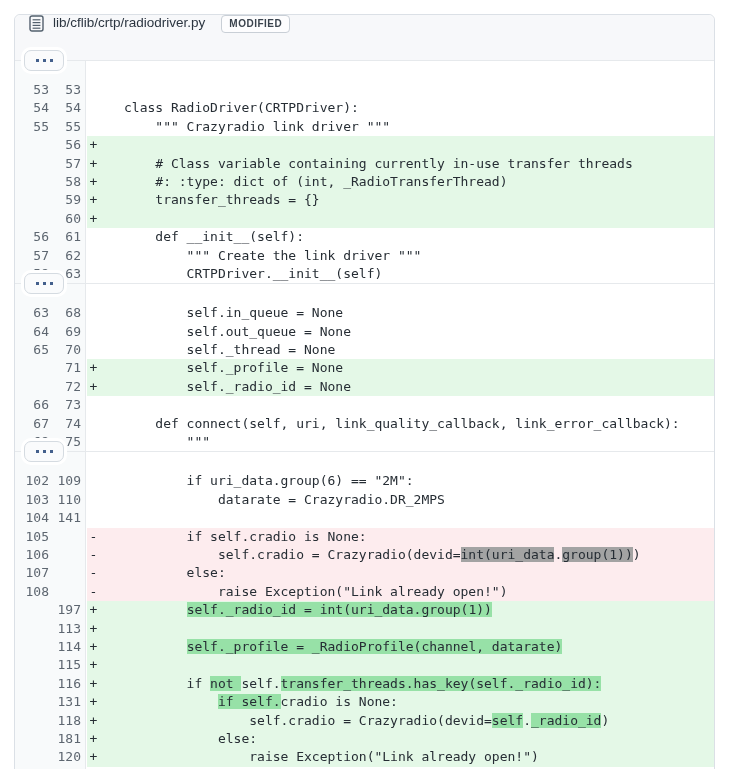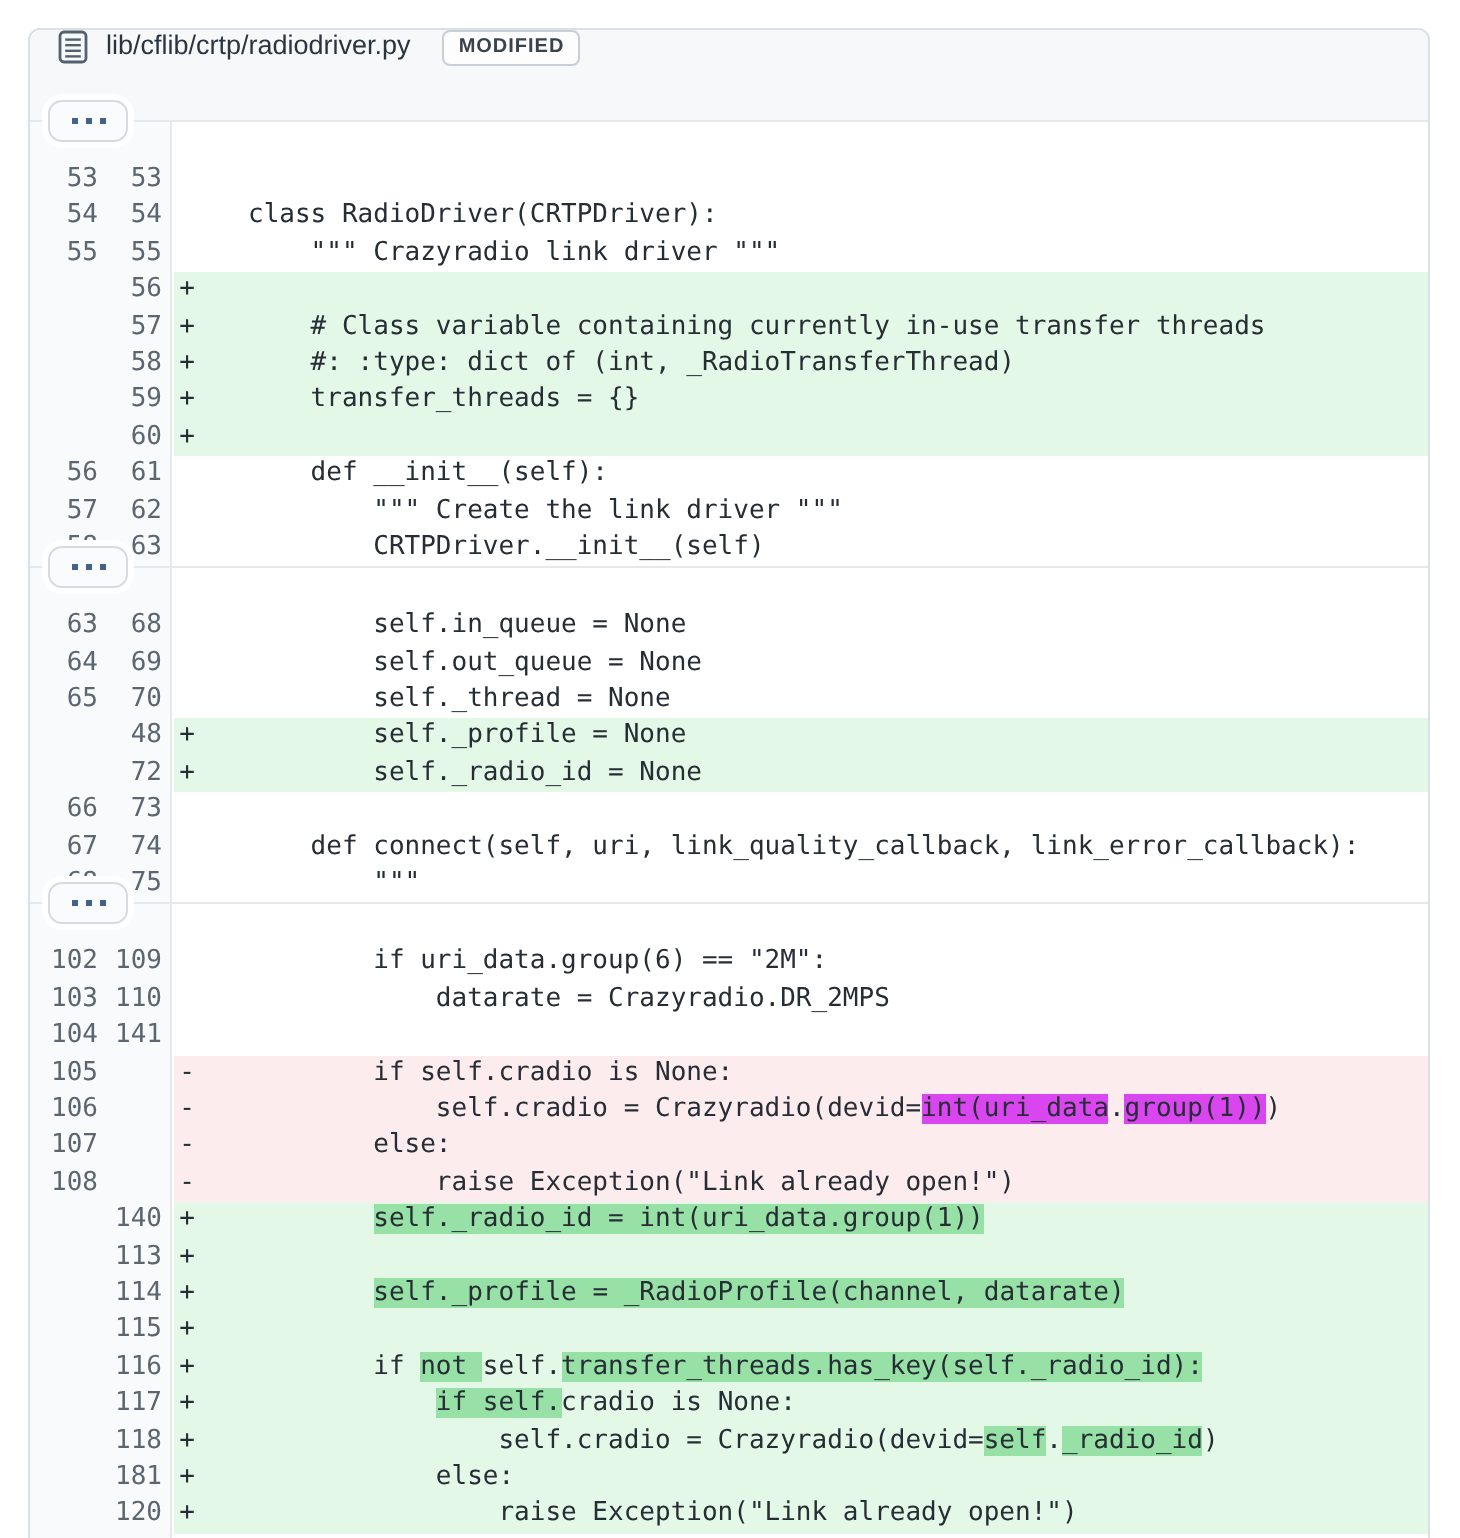--- a/index.html
+++ b/index.html
@@ -62,21 +62,21 @@
     flex: none; text-align: right; color: #5d6670;
   }
   .num.old { width: 34px; }
   .num.new { width: 32px; }
   .line-content { flex: 1; display: flex; margin-left: 6px; min-width: 0; gap: 24px; }
   .marker { flex: none; width: 13px; text-align: center; }
   .code { flex: 1; white-space: pre; overflow: hidden; }
   .diff-row.add .line-content { background: #e4f8e7; }
   .diff-row.del .line-content { background: #fdecee; }
   .diff-row.add .hl { background: #97e1a7; }
-  .diff-row.del .hl { background: #d946ef; margin-top: 11px; }
+  .diff-row.del .hl { background: #a3a3a3; margin-top: 11px; }
 </style>
 </head>
 <body>
 
 <div class="card">
   <div class="file-header">
     <span class="file-icon">
       <svg width="15" height="17" viewBox="0 0 15 17">
         <rect x="1" y="1" width="13" height="15" rx="2" fill="none" stroke="#53606d" stroke-width="1.4"></rect>
         <line x1="3.6" y1="4.8" x2="11.4" y2="4.8" stroke="#53606d" stroke-width="1.2"></line>
@@ -116,45 +116,45 @@
           <span class="dots">
             <span class="dot"></span>
             <span class="dot"></span>
             <span class="dot"></span>
           </span>
         </button>
       </div>
       <div class="diff-row ctx"><span class="num old">63</span><span class="num new">68</span><span class="line-content"><span class="marker"></span><span class="code"><span>        self.in_queue = None</span></span></span></div>
       <div class="diff-row ctx"><span class="num old">64</span><span class="num new">69</span><span class="line-content"><span class="marker"></span><span class="code"><span>        self.out_queue = None</span></span></span></div>
       <div class="diff-row ctx"><span class="num old">65</span><span class="num new">70</span><span class="line-content"><span class="marker"></span><span class="code"><span>        self._thread = None</span></span></span></div>
-      <div class="diff-row add"><span class="num old"></span><span class="num new">48</span><span class="line-content"><span class="marker">+</span><span class="code"><span>        self._profile = None</span></span></span></div>
+      <div class="diff-row add"><span class="num old"></span><span class="num new">71</span><span class="line-content"><span class="marker">+</span><span class="code"><span>        self._profile = None</span></span></span></div>
       <div class="diff-row add"><span class="num old"></span><span class="num new">72</span><span class="line-content"><span class="marker">+</span><span class="code"><span>        self._radio_id = None</span></span></span></div>
       <div class="diff-row ctx"><span class="num old">66</span><span class="num new">73</span><span class="line-content"><span class="marker"></span><span class="code"><span></span></span></span></div>
       <div class="diff-row ctx"><span class="num old">67</span><span class="num new">74</span><span class="line-content"><span class="marker"></span><span class="code"><span>    def connect(self, uri, link_quality_callback, link_error_callback):</span></span></span></div>
       <div class="diff-row ctx"><span class="num old">68</span><span class="num new">75</span><span class="line-content"><span class="marker"></span><span class="code"><span>        """</span></span></span></div>
       <div class="hunk-divider">
         <button class="expander-pill">
           <span class="dots">
             <span class="dot"></span>
             <span class="dot"></span>
             <span class="dot"></span>
           </span>
         </button>
       </div>
       <div class="diff-row ctx"><span class="num old">102</span><span class="num new">109</span><span class="line-content"><span class="marker"></span><span class="code"><span>        if uri_data.group(6) == "2M":</span></span></span></div>
       <div class="diff-row ctx"><span class="num old">103</span><span class="num new">110</span><span class="line-content"><span class="marker"></span><span class="code"><span>            datarate = Crazyradio.DR_2MPS</span></span></span></div>
       <div class="diff-row ctx"><span class="num old">104</span><span class="num new">141</span><span class="line-content"><span class="marker"></span><span class="code"><span></span></span></span></div>
       <div class="diff-row del"><span class="num old">105</span><span class="num new"></span><span class="line-content"><span class="marker">-</span><span class="code"><span>        if self.cradio is None:</span></span></span></div>
       <div class="diff-row del"><span class="num old">106</span><span class="num new"></span><span class="line-content"><span class="marker">-</span><span class="code"><span>            self.cradio = Crazyradio(devid=</span><span class="hl">int(uri_data</span><span>.</span><span class="hl">group(1))</span><span>)</span></span></span></div>
       <div class="diff-row del"><span class="num old">107</span><span class="num new"></span><span class="line-content"><span class="marker">-</span><span class="code"><span>        else:</span></span></span></div>
       <div class="diff-row del"><span class="num old">108</span><span class="num new"></span><span class="line-content"><span class="marker">-</span><span class="code"><span>            raise Exception("Link already open!")</span></span></span></div>
-      <div class="diff-row add"><span class="num old"></span><span class="num new">140</span><span class="line-content"><span class="marker">+</span><span class="code"><span>        </span><span class="hl">self._radio_id = int(uri_data.group(1))</span></span></span></div>
+      <div class="diff-row add"><span class="num old"></span><span class="num new">197</span><span class="line-content"><span class="marker">+</span><span class="code"><span>        </span><span class="hl">self._radio_id = int(uri_data.group(1))</span></span></span></div>
       <div class="diff-row add"><span class="num old"></span><span class="num new">113</span><span class="line-content"><span class="marker">+</span><span class="code"><span></span></span></span></div>
       <div class="diff-row add"><span class="num old"></span><span class="num new">114</span><span class="line-content"><span class="marker">+</span><span class="code"><span>        </span><span class="hl">self._profile = _RadioProfile(channel, datarate)</span></span></span></div>
       <div class="diff-row add"><span class="num old"></span><span class="num new">115</span><span class="line-content"><span class="marker">+</span><span class="code"><span></span></span></span></div>
       <div class="diff-row add"><span class="num old"></span><span class="num new">116</span><span class="line-content"><span class="marker">+</span><span class="code"><span>        if </span><span class="hl">not </span><span>self.</span><span class="hl">transfer_threads.has_key(self._radio_id):</span></span></span></div>
-      <div class="diff-row add"><span class="num old"></span><span class="num new">117</span><span class="line-content"><span class="marker">+</span><span class="code"><span>            </span><span class="hl">if self.</span><span>cradio is None:</span></span></span></div>
+      <div class="diff-row add"><span class="num old"></span><span class="num new">131</span><span class="line-content"><span class="marker">+</span><span class="code"><span>            </span><span class="hl">if self.</span><span>cradio is None:</span></span></span></div>
       <div class="diff-row add"><span class="num old"></span><span class="num new">118</span><span class="line-content"><span class="marker">+</span><span class="code"><span>                self.cradio = Crazyradio(devid=</span><span class="hl">self</span><span>.</span><span class="hl">_radio_id</span><span>)</span></span></span></div>
       <div class="diff-row add"><span class="num old"></span><span class="num new">181</span><span class="line-content"><span class="marker">+</span><span class="code"><span>            else:</span></span></span></div>
       <div class="diff-row add"><span class="num old"></span><span class="num new">120</span><span class="line-content"><span class="marker">+</span><span class="code"><span>                raise Exception("Link already open!")</span></span></span></div>
       <div class="diff-row ctx"><span class="num old">109</span><span class="num new">121</span><span class="line-content"><span class="marker"></span><span class="code"><span></span></span></span></div>
     </div>
 </div>
 
 </body></html>

